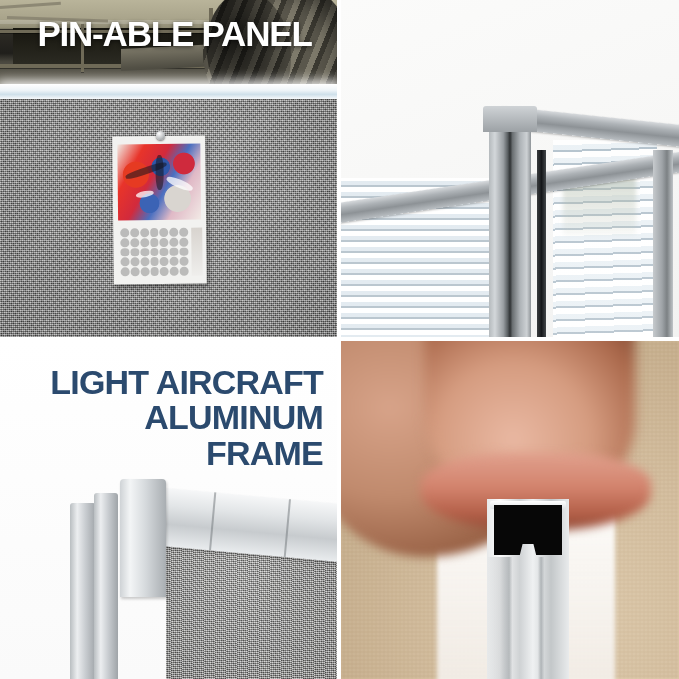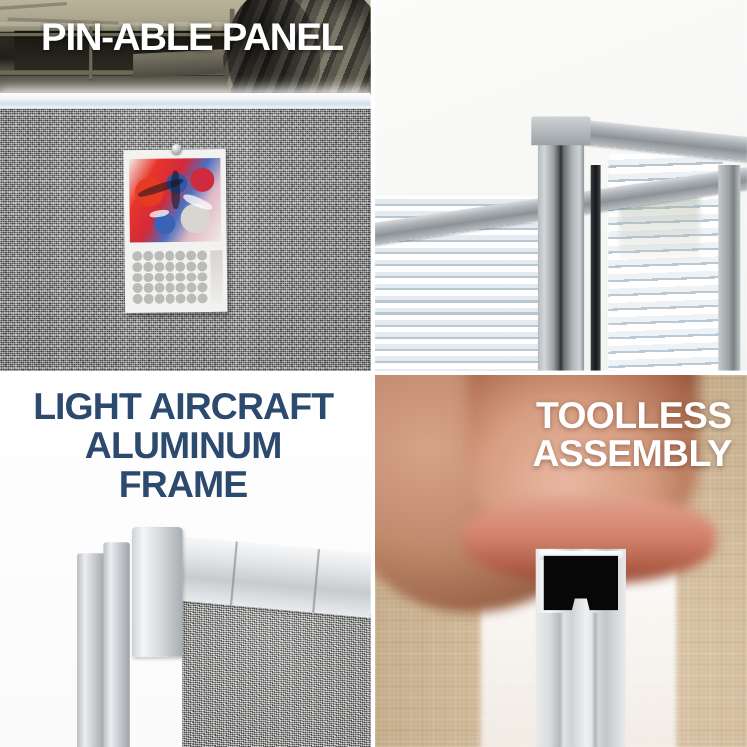--- a/index.html
+++ b/index.html
@@ -286,22 +286,22 @@
     padding-left:12px;
   }
   #tr-title{
     left:12px;right:14px;top:16px;
     text-align:center;
     color:#2b4a6e;
     font-size:35px;
     letter-spacing:-.8px;
   }
   #bl-title{
-    left:10px;right:14px;top:12px;
-    text-align:center;
+    left:10px;right:14px;top:24px;
+    text-align:right;
     color:#2b4a6e;
     font-size:34px;
     letter-spacing:-.8px;
   }
   #br-title{
     left:20px;right:14px;top:20px;
     text-align:right;
     color:#ffffff;
     font-size:34px;
     letter-spacing:-.6px;
@@ -428,17 +428,15 @@
       <div id="br-base"></div>
       <div id="br-arm"></div>
       <div id="br-hand"></div>
       <div id="br-fingers"></div>
       <div id="br-extrusion">
         <div class="lip"></div>
         <div class="channel"></div>
         <div class="webs"></div>
       </div>
     </div>
-    <h2 class="headline" id="br-title">TOOLLESS
-ASSEMBLY</h2>
   </div>
 
 </div>
 
 </body></html>

